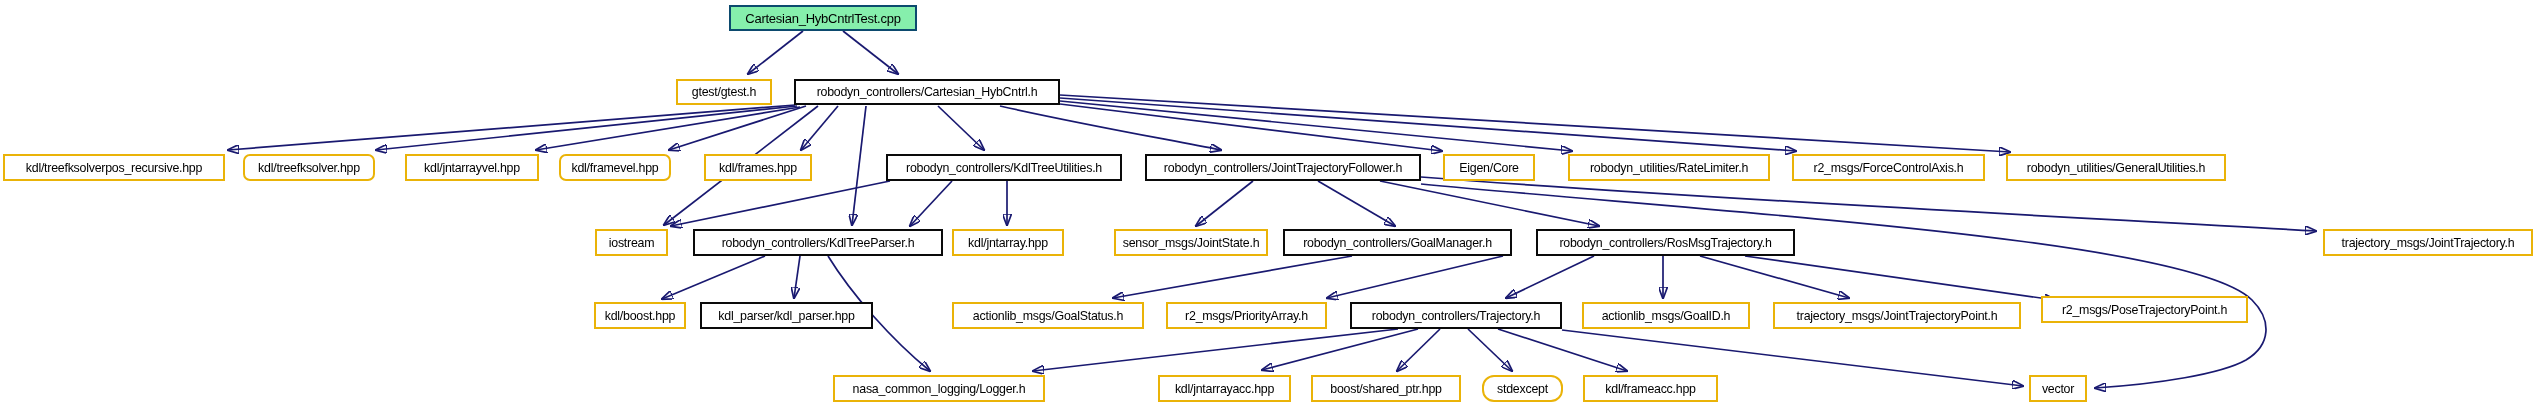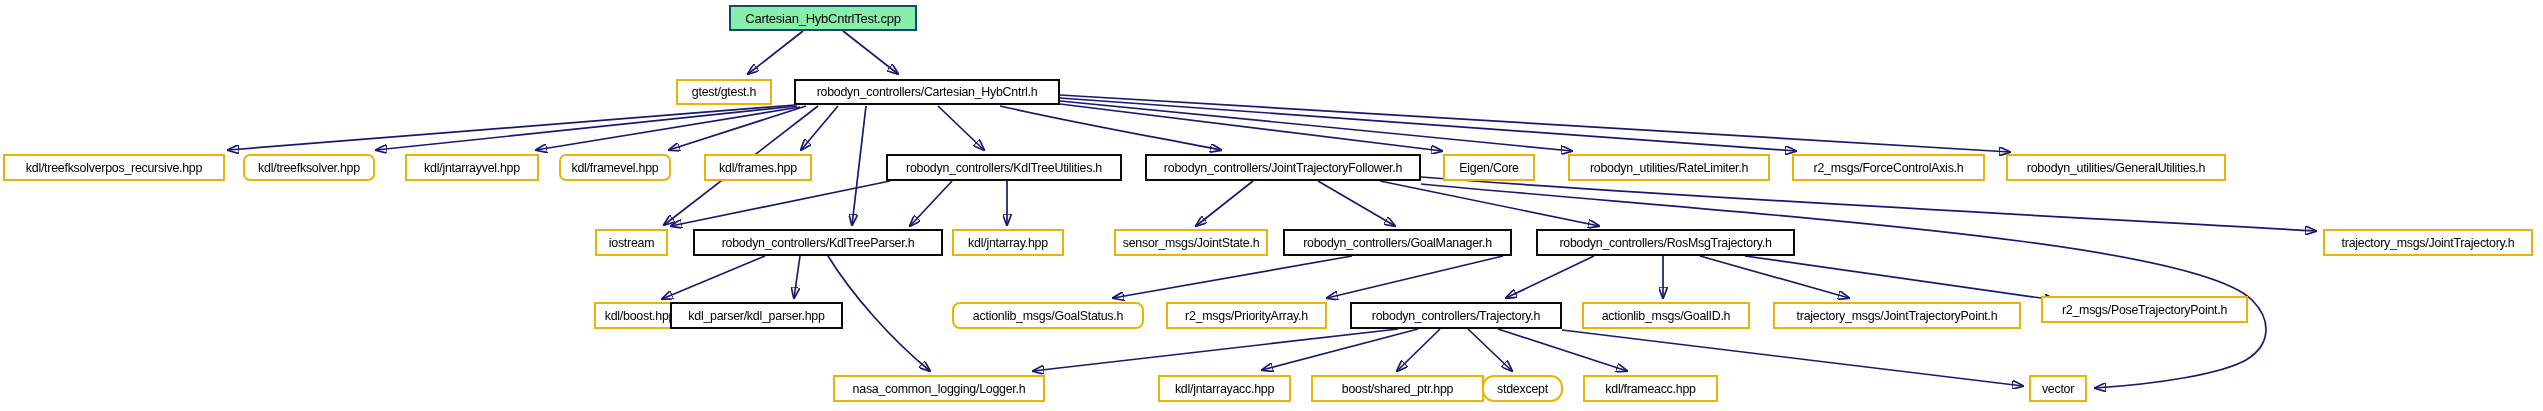--- a/index.html
+++ b/index.html
@@ -97,28 +97,28 @@
 
   <div class="node ext" style="left:595px;top:229px;width:73px;">iostream</div>
   <div class="node doc" style="left:693px;top:229px;width:250px;">robodyn_controllers/KdlTreeParser.h</div>
   <div class="node ext" style="left:952px;top:229px;width:112px;">kdl/jntarray.hpp</div>
   <div class="node ext" style="left:1085px;top:229px;width:154px;margin-left:29px;">sensor_msgs/JointState.h</div>
   <div class="node doc" style="left:1283px;top:229px;width:229px;">robodyn_controllers/GoalManager.h</div>
   <div class="node doc" style="left:1536px;top:229px;width:259px;">robodyn_controllers/RosMsgTrajectory.h</div>
   <div class="node ext" style="left:2323px;top:229px;width:210px;">trajectory_msgs/JointTrajectory.h</div>
 
   <div class="node ext" style="left:594px;top:302px;width:92px;">kdl/boost.hpp</div>
-  <div class="node doc" style="left:670px;top:302px;width:173px;">kdl_parser/kdl_parser.hpp</div>
-  <div class="node ext" style="left:952px;top:302px;width:192px;border-radius:8px;">actionlib_msgs/GoalStatus.h</div>
+  <div class="node doc" style="left:700px;top:302px;width:173px;">kdl_parser/kdl_parser.hpp</div>
+  <div class="node ext" style="left:952px;top:302px;width:192px;">actionlib_msgs/GoalStatus.h</div>
   <div class="node ext" style="left:1166px;top:302px;width:161px;">r2_msgs/PriorityArray.h</div>
   <div class="node doc" style="left:1350px;top:302px;width:212px;">robodyn_controllers/Trajectory.h</div>
   <div class="node ext" style="left:1582px;top:302px;width:168px;">actionlib_msgs/GoalID.h</div>
   <div class="node ext" style="left:1773px;top:302px;width:248px;">trajectory_msgs/JointTrajectoryPoint.h</div>
   <div class="node ext" style="left:2041px;top:296px;width:207px;">r2_msgs/PoseTrajectoryPoint.h</div>
 
   <div class="node ext" style="left:833px;top:375px;width:212px;">nasa_common_logging/Logger.h</div>
   <div class="node ext" style="left:1158px;top:375px;width:133px;">kdl/jntarrayacc.hpp</div>
-  <div class="node ext" style="left:1311px;top:375px;width:173px;">boost/shared_ptr.hpp</div>
+  <div class="node ext" style="left:1311px;top:375px;width:150px;">boost/shared_ptr.hpp</div>
   <div class="node ext" style="left:1482px;top:375px;width:81px;border-radius:12px;">stdexcept</div>
   <div class="node ext" style="left:1583px;top:375px;width:135px;">kdl/frameacc.hpp</div>
   <div class="node ext" style="left:2029px;top:375px;width:58px;">vector</div>
 
 </div>
 
 </body></html>

